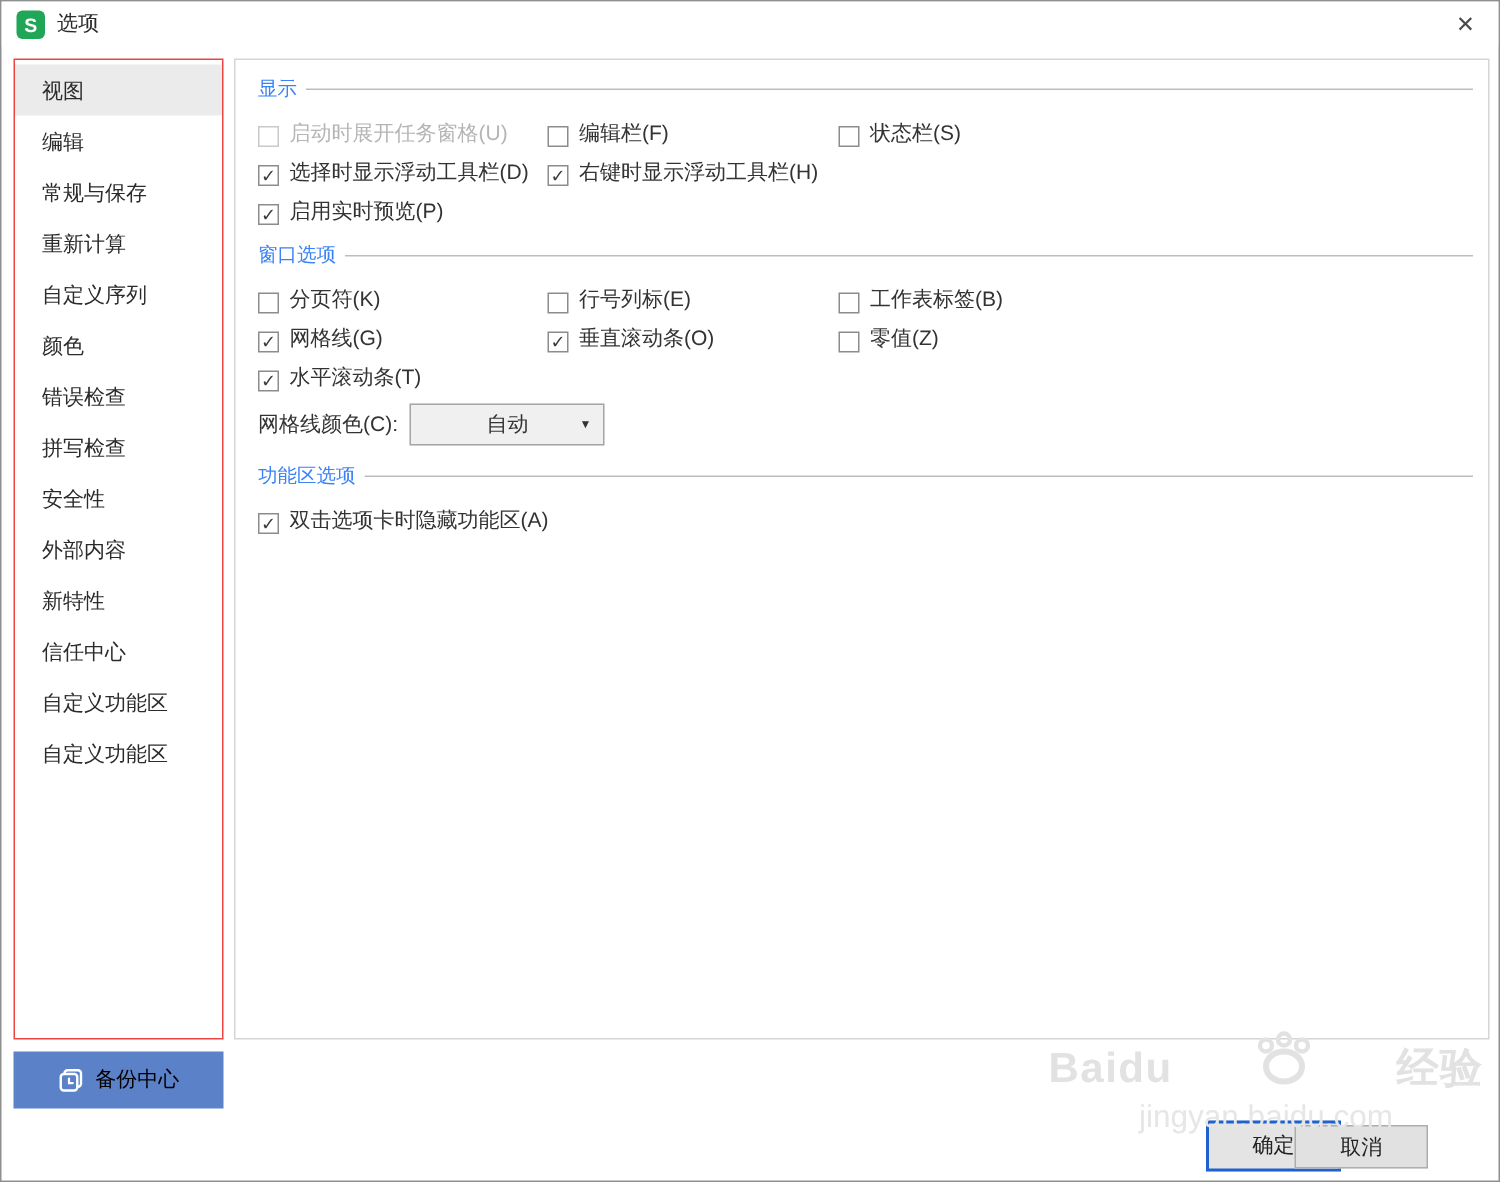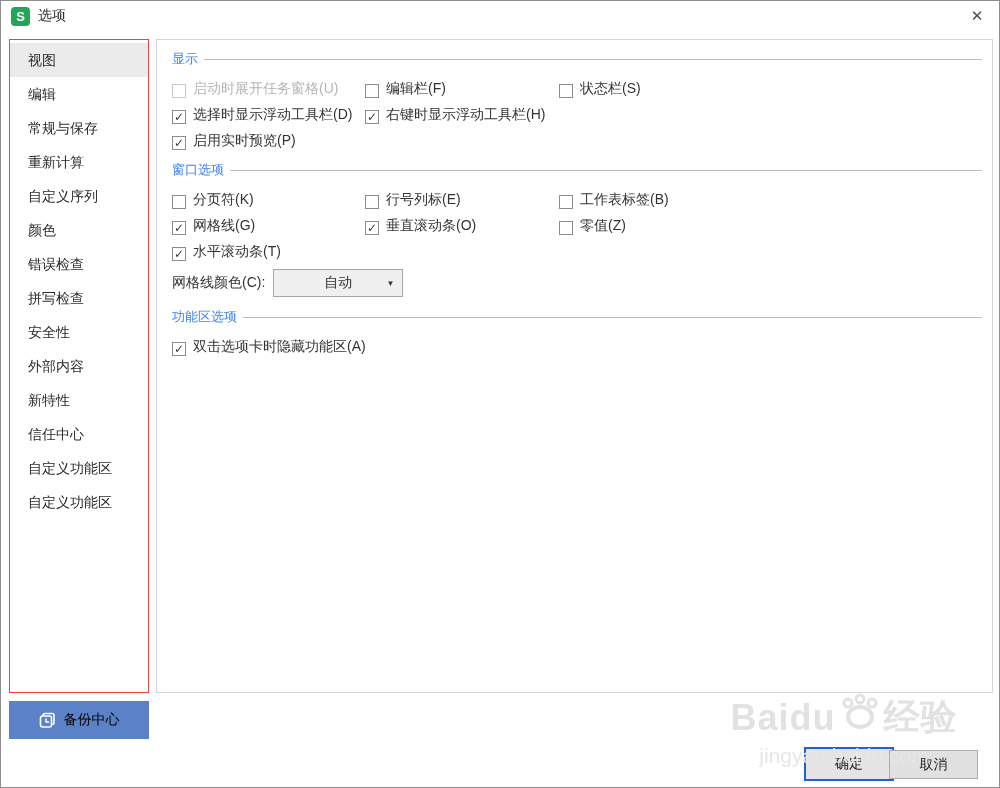--- a/index.html
+++ b/index.html
@@ -59,29 +59,29 @@
   .dd-arrow { position:absolute; right:8px; top:50%; transform:translateY(-50%);
     font-size:8px; color:#333; }
   .dd-arrow::before { content:"\25BC"; }
   .section + .section { margin-top:9px; }
 
   
   .ok-btn { position:absolute; left:803px; top:746px; width:90px; height:34px;
     background:#e4e4e4; border:2px solid var(--ok-blue,#1e62d0);
     font-size:14px; color:#222; cursor:pointer; z-index:1;
     font-family:"Liberation Sans","DejaVu Sans",sans-serif; }
-  .cancel-btn { position:absolute; left:888px; top:749px; width:89px; height:29px;
+  .cancel-btn { position:absolute; left:862px; top:749px; width:89px; height:29px;
     background:#e1e1e1; border:1px solid #adadad; font-size:14px; color:#222;
     cursor:pointer; z-index:1; font-family:"Liberation Sans","DejaVu Sans",sans-serif; }
 
   
   .watermark { position:absolute; right:10px; top:692px; width:290px; text-align:center;
     pointer-events:none; z-index:2; color:#e2e2e2; }
-  .wm-line1 { font-size:36px; font-weight:bold; letter-spacing:1px;
-    display:flex; align-items:center; justify-content:center; gap:2px; }
+  .wm-line1 { font-size:28px; font-weight:bold; letter-spacing:1px;
+    display:flex; align-items:center; justify-content:space-between; gap:2px; }
   .wm-paw { width:44px; height:40px; margin-top:-14px; }
   .wm-line2 { font-size:21px; margin-top:2px; color:#e6e6e6; }
 </style>
 </head>
 <body>
 
 <div class="window">
 
   <div class="titlebar">
     <span class="logo">S</span>

